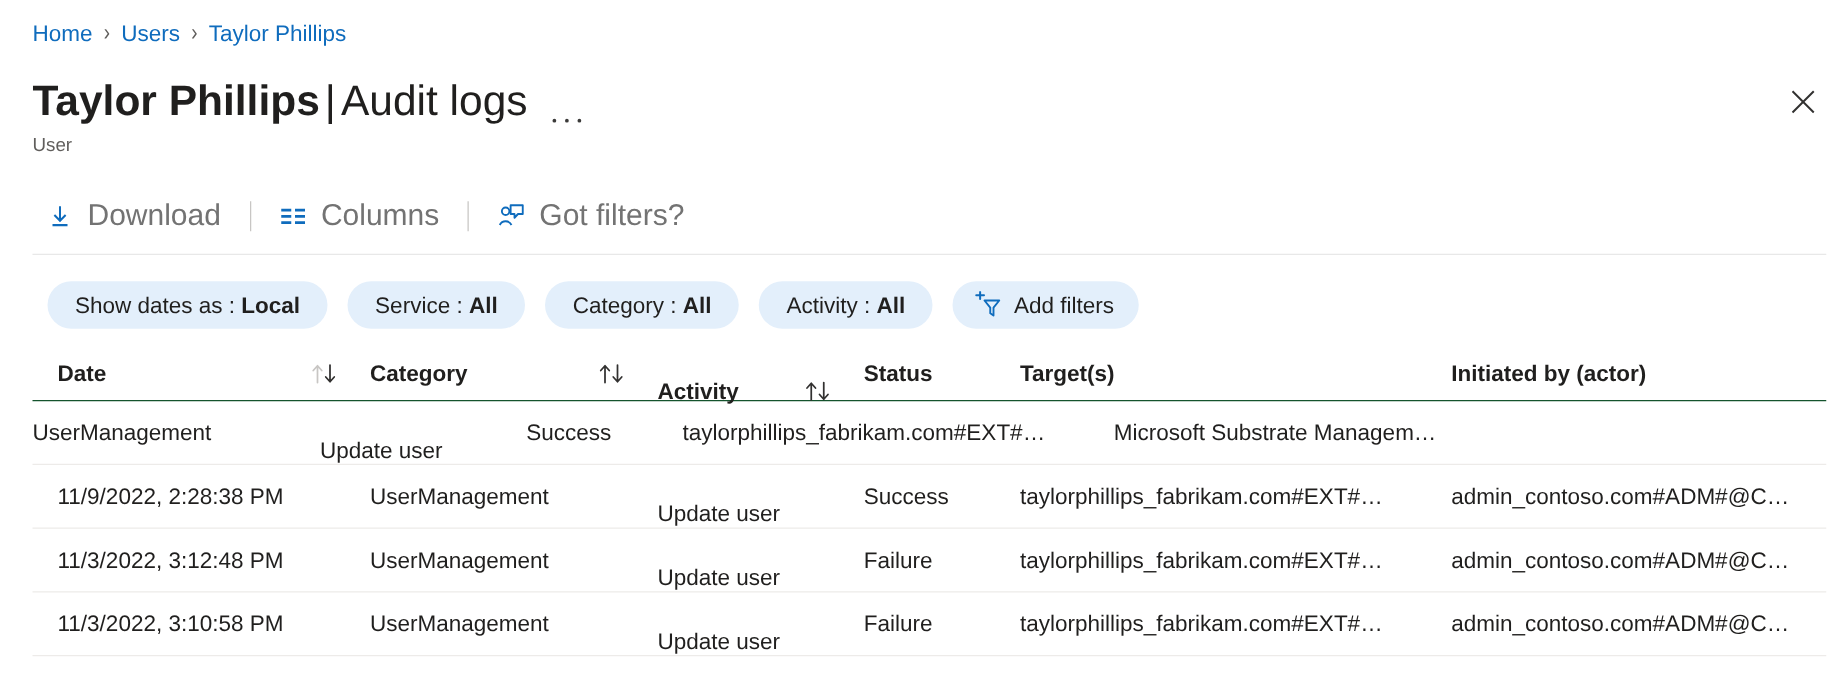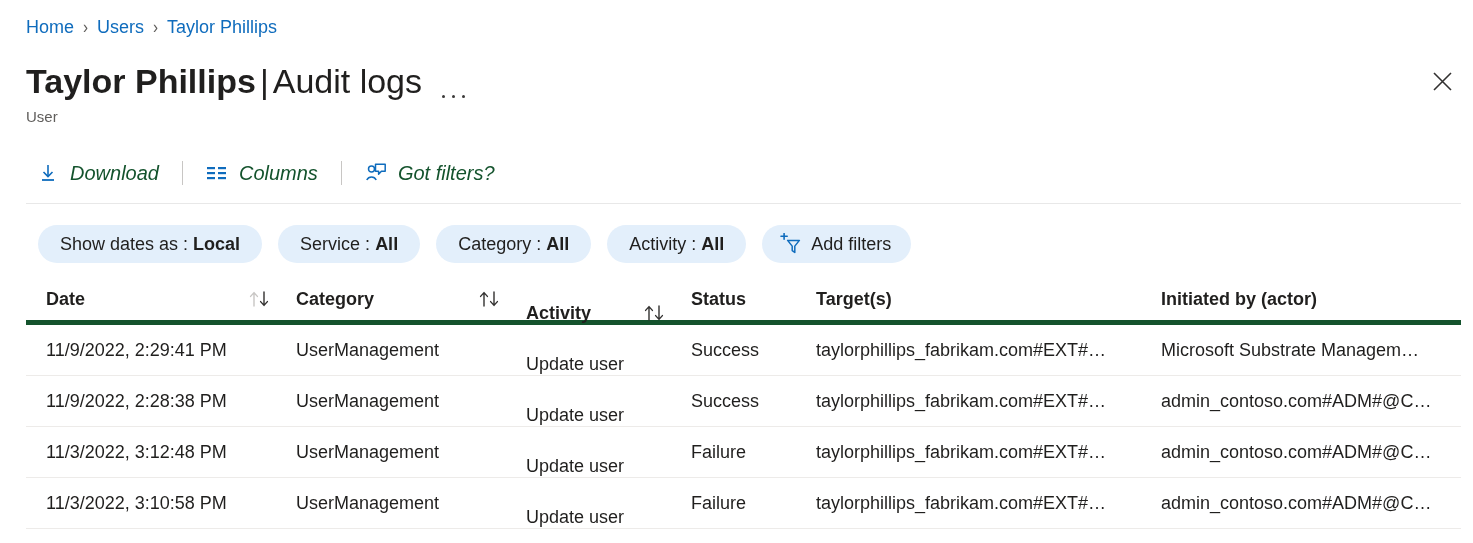--- a/index.html
+++ b/index.html
@@ -117,24 +117,23 @@
   }
   .cmd .cmd-icon {
     display: flex;
     align-items: center;
     justify-content: center;
     width: 22px;
     height: 22px;
     margin-right: 11px;
   }
   .cmd .cmd-label {
-    font-size: 20px;
-    color: #14532d;
+    font-size: 24px;
+    color: #737373;
     line-height: 22px;
-    font-style: italic;
   }
   .cmd-sep {
     width: 1px;
     height: 24px;
     background: #c8c6c4;
     margin: 0 12px;
   }
 
   
   .toolbar-divider {
@@ -190,21 +189,21 @@
   .table {
     position: absolute;
     left: 26px;
     top: 278px;
     width: 1435px;
   }
   .thead {
     display: flex;
     align-items: center;
     height: 42px;
-    border-bottom: 5px solid #14532d;
+    border-bottom: 1px solid #14532d;
     text-align: center;
   }
   .thead .th {
     display: flex;
     align-items: center;
     font-size: 18px;
     font-weight: 700;
     color: #201f1e;
     line-height: 22px;
     box-sizing: border-box;
@@ -379,21 +378,20 @@
     </div>
     <div class="th c-target">
       <span>Target(s)</span>
     </div>
     <div class="th c-actor">
       <span>Initiated by (actor)</span>
     </div>
   </div>
 
   <div class="trow">
-    <div class="td c-date">11/9/2022, 2:29:41 PM</div>
     <div class="td c-category">UserManagement</div>
     <div class="td c-activity">Update user</div>
     <div class="td c-status">Success</div>
     <div class="td c-target">taylorphillips_fabrikam.com#EXT#…</div>
     <div class="td c-actor">Microsoft Substrate Managem…</div>
   </div>
 
   <div class="trow">
     <div class="td c-date">11/9/2022, 2:28:38 PM</div>
     <div class="td c-category">UserManagement</div>

